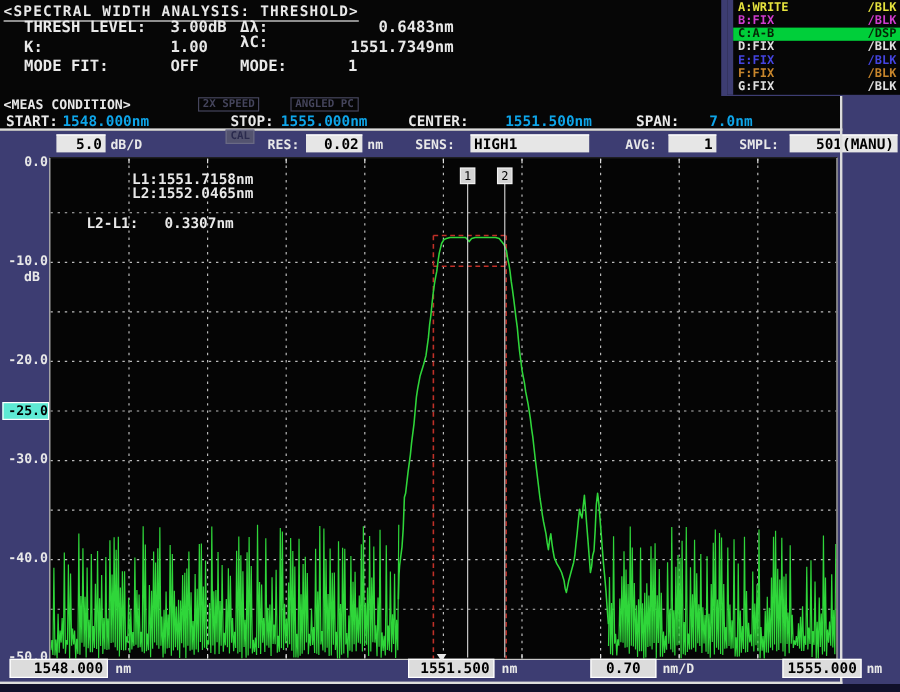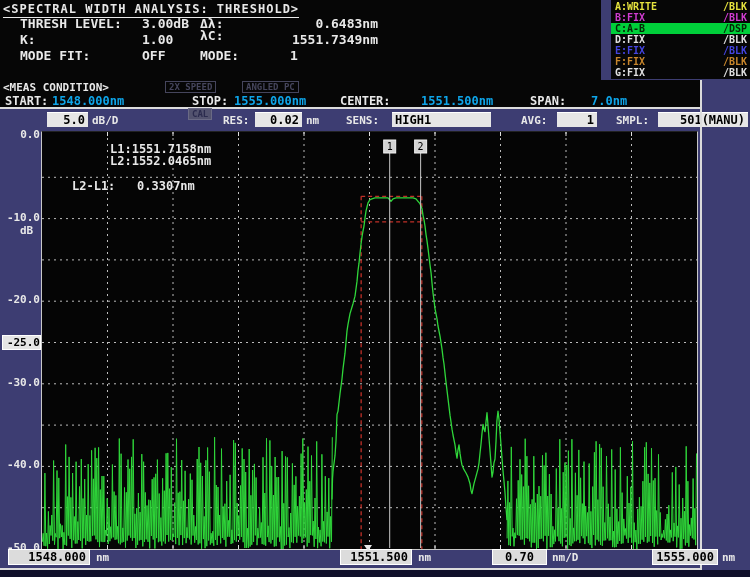--- a/index.html
+++ b/index.html
@@ -33,21 +33,21 @@
   
   .tb-lab{position:absolute;top:114px;font-size:11px;font-weight:bold;color:#e8e8e8;}
   .wbox{position:absolute;top:112px;height:15px;line-height:15px;background:#e6e6e6;
     color:#000;font-size:12px;font-weight:bold;text-align:right;padding:0 3px;
     border-top:1px solid #ffffff;box-sizing:border-box;}
   #cal-badge{left:188px;top:108px;height:10px;line-height:10px;font-size:9px;font-weight:bold;
     color:#2b2b4e;background:#53536f;border:1px solid #6a6a85;padding:0 3px;}
   
   .ylab{position:absolute;left:2px;width:38px;text-align:right;font-size:11px;
     font-weight:bold;color:#e8e8e8;}
-  .ylab.hl{background:#e5e5e5;color:#000;border:1px solid #fff;width:37px;}
+  .ylab.hl{background:#5eead4;color:#000;border:1px solid #fff;width:37px;}
   #yunit{left:20px;font-size:11px;font-weight:bold;color:#e8e8e8;}
   
   #plot{left:41px;top:131px;width:657px;height:419px;background:#050505;
     border:1px solid #c8c8c8;border-top-color:#222;box-sizing:border-box;}
   .annot{position:absolute;font-size:12px;font-weight:bold;color:#e8e8e8;white-space:pre;}
   
   #frame-right{left:700px;top:80px;width:2px;height:490px;background:#dcdcdc;}
   #frame-bottom{left:0;top:568px;width:702px;height:2px;background:#dcdcdc;}
   
   .bbox{position:absolute;top:549px;height:16px;line-height:15px;background:#dcdcdc;

